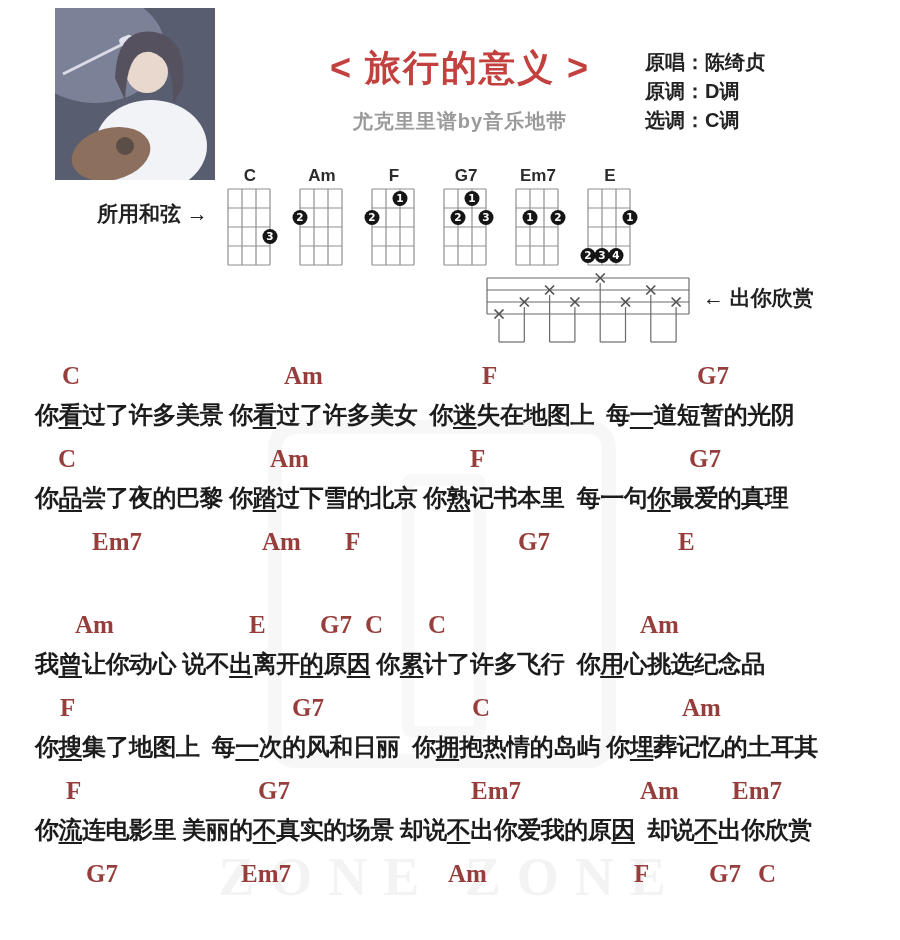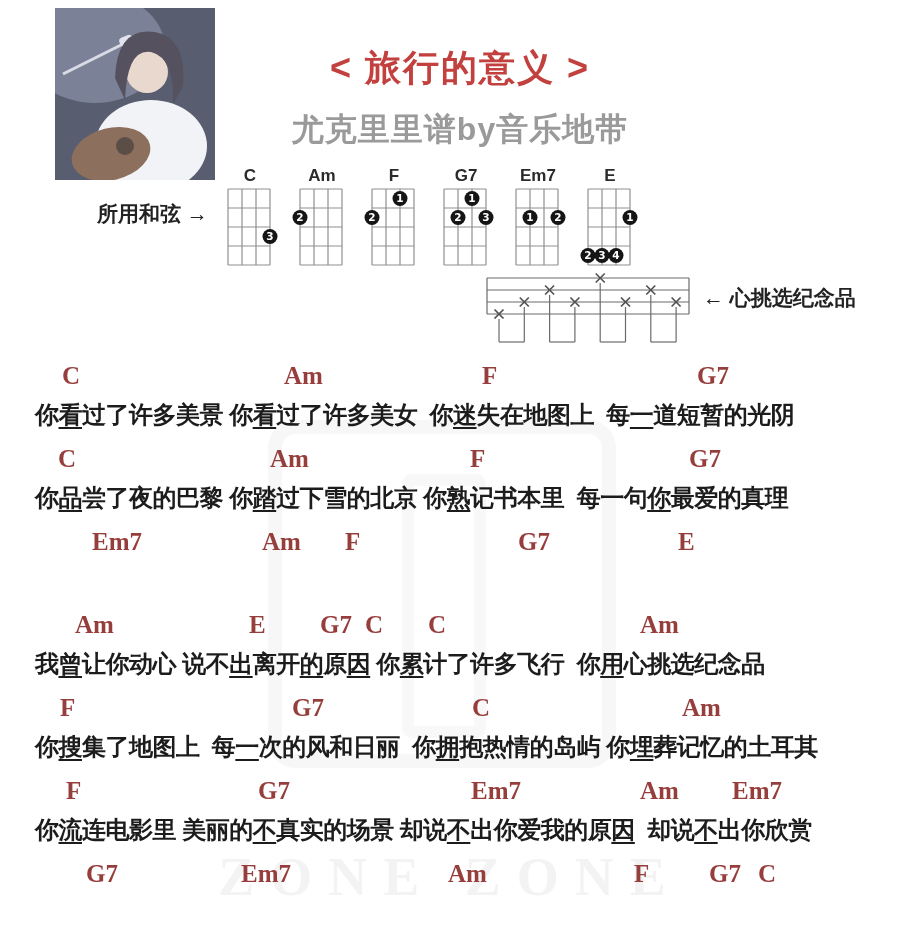--- a/index.html
+++ b/index.html
@@ -17,21 +17,21 @@
   .wm-cn{position:absolute;left:0;top:752px;width:100%;text-align:center;font-size:102px;
          font-weight:bold;letter-spacing:14px;color:rgba(120,120,132,0.10);}
   .wm-en{position:absolute;left:0;top:846px;width:100%;text-align:center;font-size:54px;
          font-weight:bold;letter-spacing:16px;color:rgba(120,120,132,0.09);
          font-family:"Liberation Serif","DejaVu Serif",serif;}
   
   .photo{position:absolute;left:55px;top:8px;width:160px;height:172px;overflow:hidden;}
   .title-block{position:absolute;left:280px;top:0;width:360px;text-align:center;}
   .title{position:absolute;top:44px;width:100%;font-size:36px;font-weight:bold;
          color:var(--title-red);letter-spacing:2px;white-space:nowrap;}
-  .subtitle{position:absolute;top:108px;width:100%;font-size:32px;font-weight:bold;
+  .subtitle{position:absolute;top:108px;width:100%;font-size:20px;font-weight:bold;
          color:var(--subtitle-gray);letter-spacing:1px;white-space:nowrap;}
   .info{position:absolute;left:645px;top:48px;font-size:20px;font-weight:600;color:var(--label-dark);}
   .info-line{line-height:29px;white-space:pre;}
   
   .chords-label{position:absolute;left:97px;top:200px;font-size:21px;font-weight:600;color:var(--label-dark);text-align:center;}
   .diagrams{position:absolute;left:219px;top:166px;width:470px;height:112px;}
   .diagram{position:absolute;top:0;width:62px;}
   .dlabel{text-align:center;font-size:17px;font-weight:bold;color:#2b2b2b;height:21px;}
   .gl{stroke:#8f8f8f;stroke-width:1.2;}
   .dt{fill:#ffffff;font-size:10.5px;font-weight:bold;text-anchor:middle;
@@ -74,20 +74,25 @@
       <circle cx="70" cy="138" r="9" fill="#2c1d14"></circle>
       <rect x="0" y="0" width="160" height="172" fill="#ffffff" opacity="0.22"></rect>
     </svg>
   </div>
 
   <div class="title-block">
     <div class="title">&lt; 旅行的意义 &gt;</div>
     <div class="subtitle">尤克里里谱by音乐地带</div>
   </div>
 
+  <div class="info">
+      <div class="info-line">原唱：陈绮贞</div>
+      <div class="info-line">原调：D调</div>
+      <div class="info-line">选调：C调</div>
+    </div>
 
   <div class="chords-label">所用和弦 →</div>
   <div class="diagrams">
       <div class="diagram" style="left: 0px;"><div class="dlabel">C</div><svg width="62" height="80" viewBox="0 0 62 80">
           <line x1="9" y1="2" x2="9" y2="78" class="gl"></line>
           <line x1="23" y1="2" x2="23" y2="78" class="gl"></line>
           <line x1="37" y1="2" x2="37" y2="78" class="gl"></line>
           <line x1="51" y1="2" x2="51" y2="78" class="gl"></line>
           <line x1="9" y1="2" x2="51" y2="2" class="gl"></line>
           <line x1="9" y1="21" x2="51" y2="21" class="gl"></line>
@@ -235,21 +240,21 @@
         <line x1="164.8" y1="23" x2="164.8" y2="70" class="rh"></line>
         <line x1="185.6" y1="25.5" x2="194.6" y2="34.5" class="rx"></line>
         <line x1="185.6" y1="34.5" x2="194.6" y2="25.5" class="rx"></line>
         <line x1="190.1" y1="35" x2="190.1" y2="70" class="rh"></line>
         <line x1="13" y1="70" x2="38.3" y2="70" class="rh"></line>
         <line x1="63.6" y1="70" x2="88.9" y2="70" class="rh"></line>
         <line x1="114.2" y1="70" x2="139.5" y2="70" class="rh"></line>
         <line x1="164.8" y1="70" x2="190.1" y2="70" class="rh"></line>
       </svg>
   </div>
-  <div class="rhythm-label">← 心挑选纪念品</div>
+  <div class="rhythm-label">← 出你欣赏</div>
 
   <div class="sheet">
       <div class="pair" style="top: 362px;">
         <div class="chord-row">
           <span class="chord" style="left: 62px;">C</span>
           <span class="chord" style="left: 284px;">Am</span>
           <span class="chord" style="left: 482px;">F</span>
           <span class="chord" style="left: 697px;">G7</span>
         </div>
         <div class="lyric-row">你<span class="u">看</span>过了许多美景 你<span class="u">看</span>过了许多美女  你<span class="u">迷</span>失在地图上  每<span class="u">一</span>道短暂的光阴</div>

